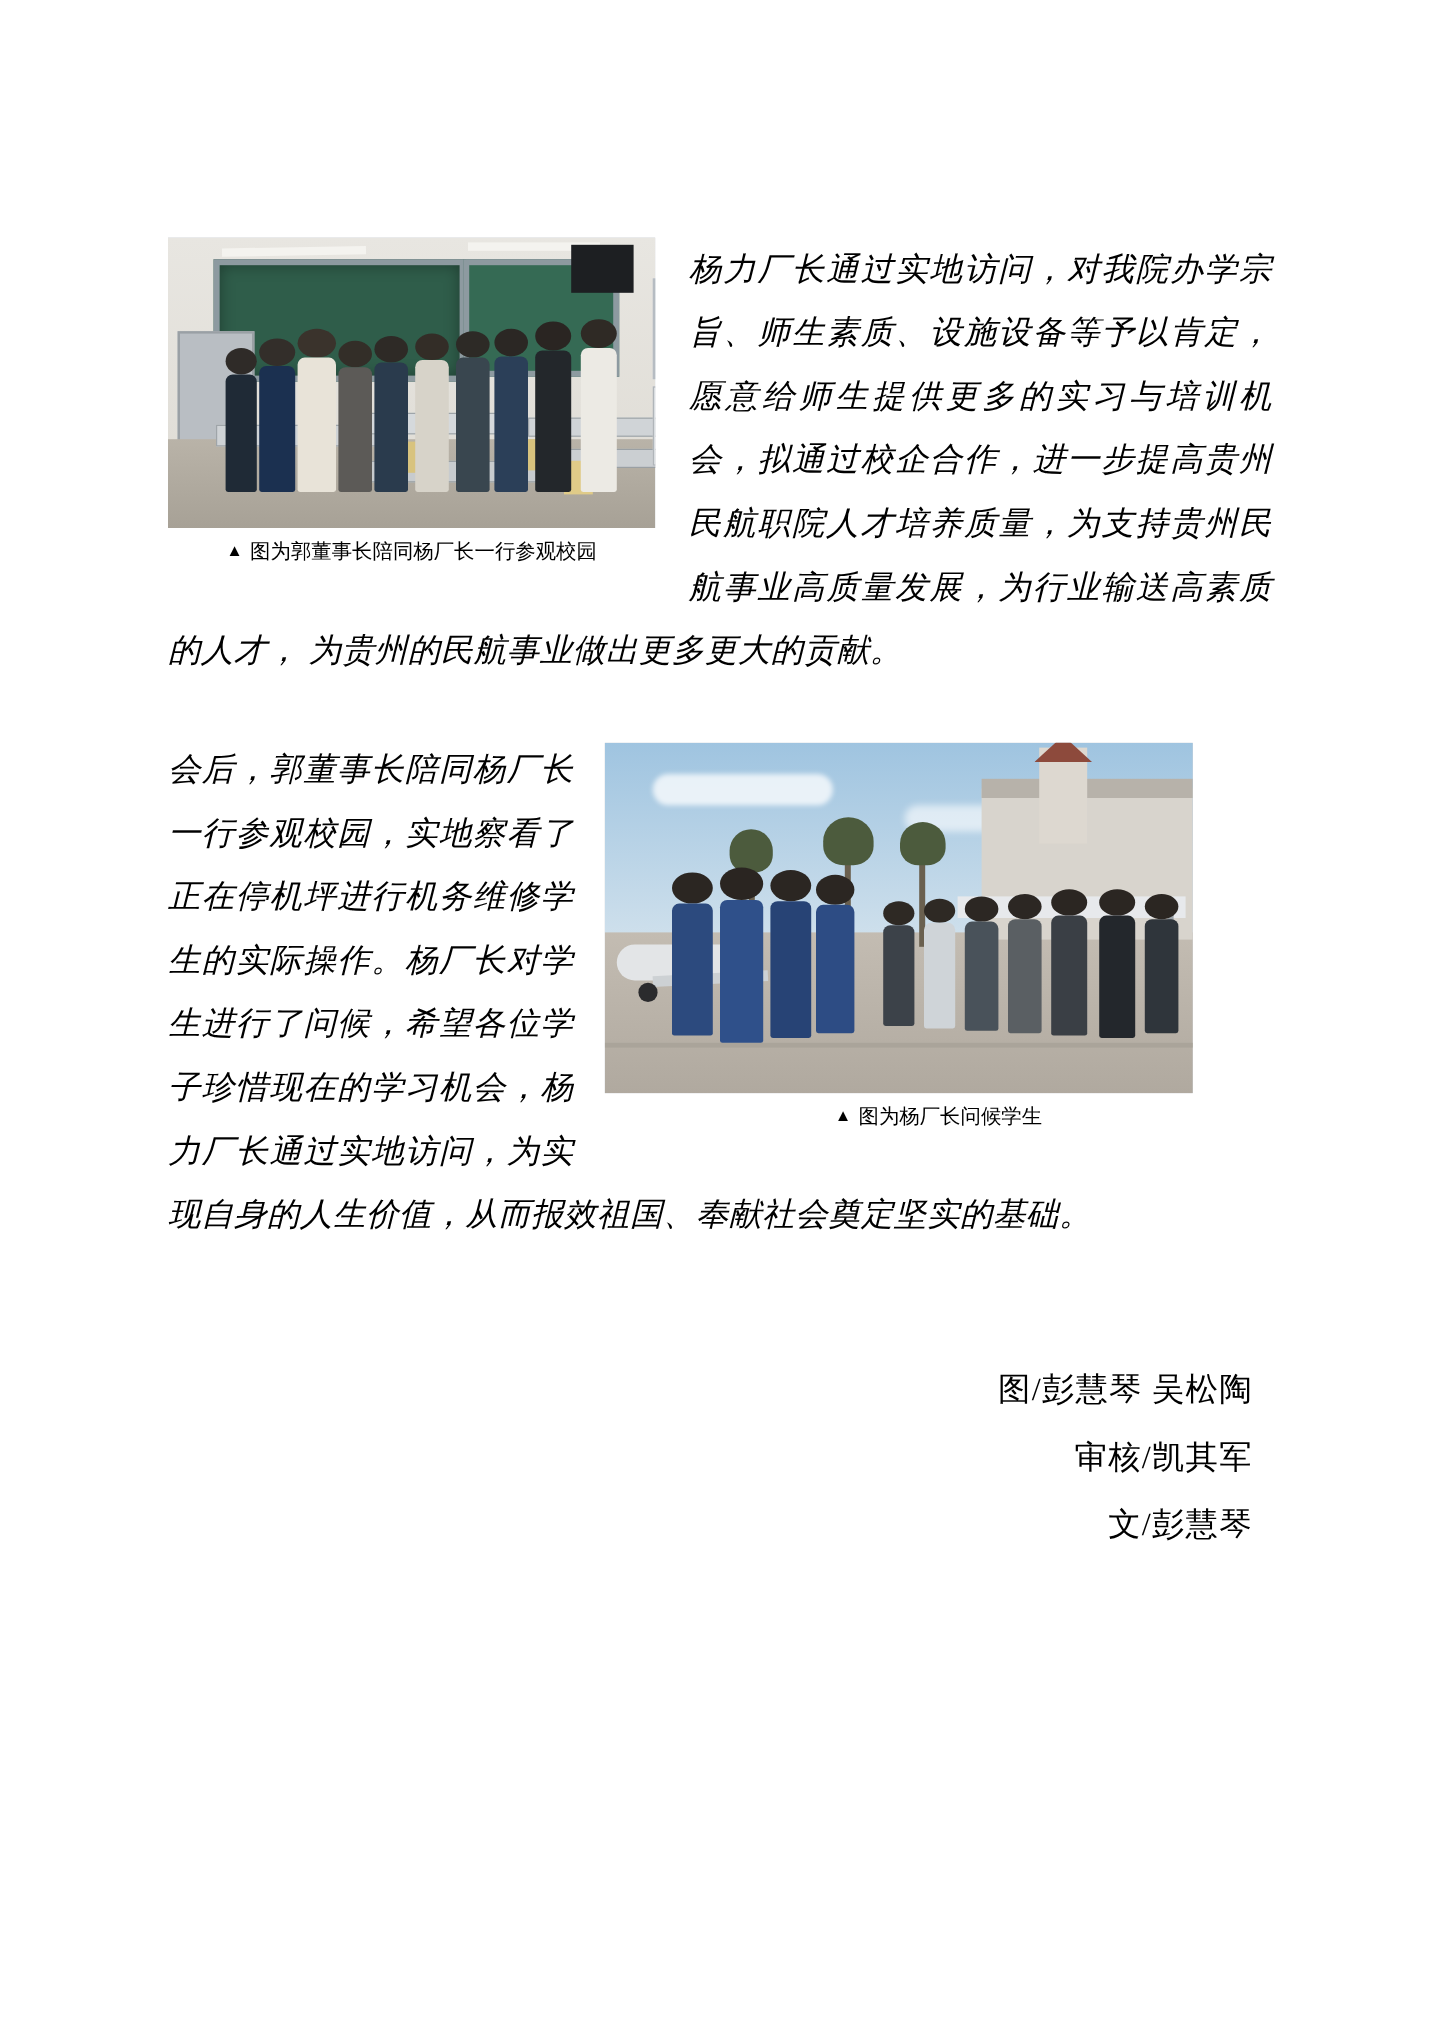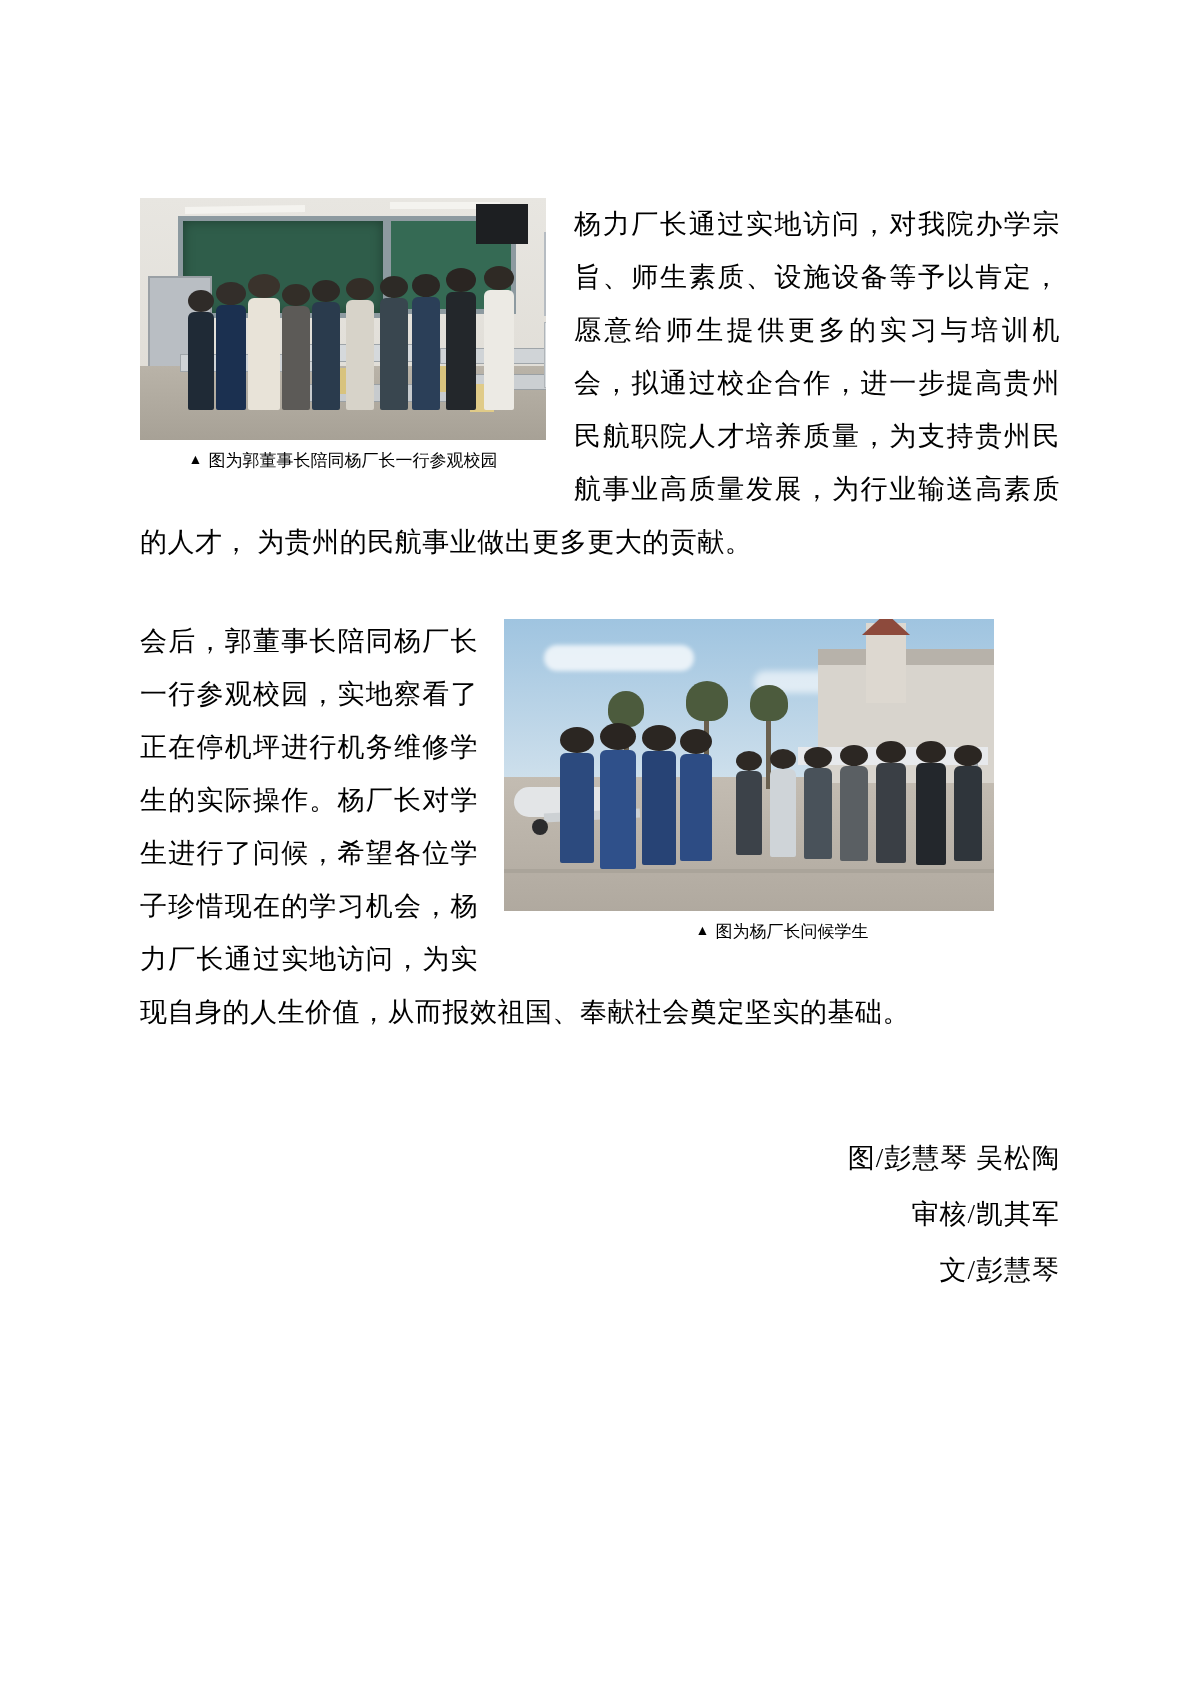--- a/index.html
+++ b/index.html
@@ -22,20 +22,21 @@
     height: 1696px;
   }
 
   
   .para {
     font-size: 27px;
     line-height: 53px;
     text-align: justify;
     text-justify: inter-ideograph;
     letter-spacing: 0.5px;
+    font-style: italic;
   }
 
   
   .block1 {
     position: absolute;
     left: 140px;
     top: 198px;
     width: 920px;
   }
   .fig-left {
@@ -81,21 +82,21 @@
     margin: 4px 0 6px 26px;
   }
   .photo-2 {
     width: 490px;
     height: 292px;
   }
 
   
   .signature {
     position: absolute;
-    right: 139px;
+    right: 155px;
     top: 1130px;
     text-align: right;
     font-size: 27px;
     line-height: 56px;
     letter-spacing: 1px;
   }
   .signature div { white-space: nowrap; }
 
   
   .p1-wall      { position:absolute; left:0; top:0; width:100%; height:100%; background:linear-gradient(#e8e6e1,#dedbd4); }

